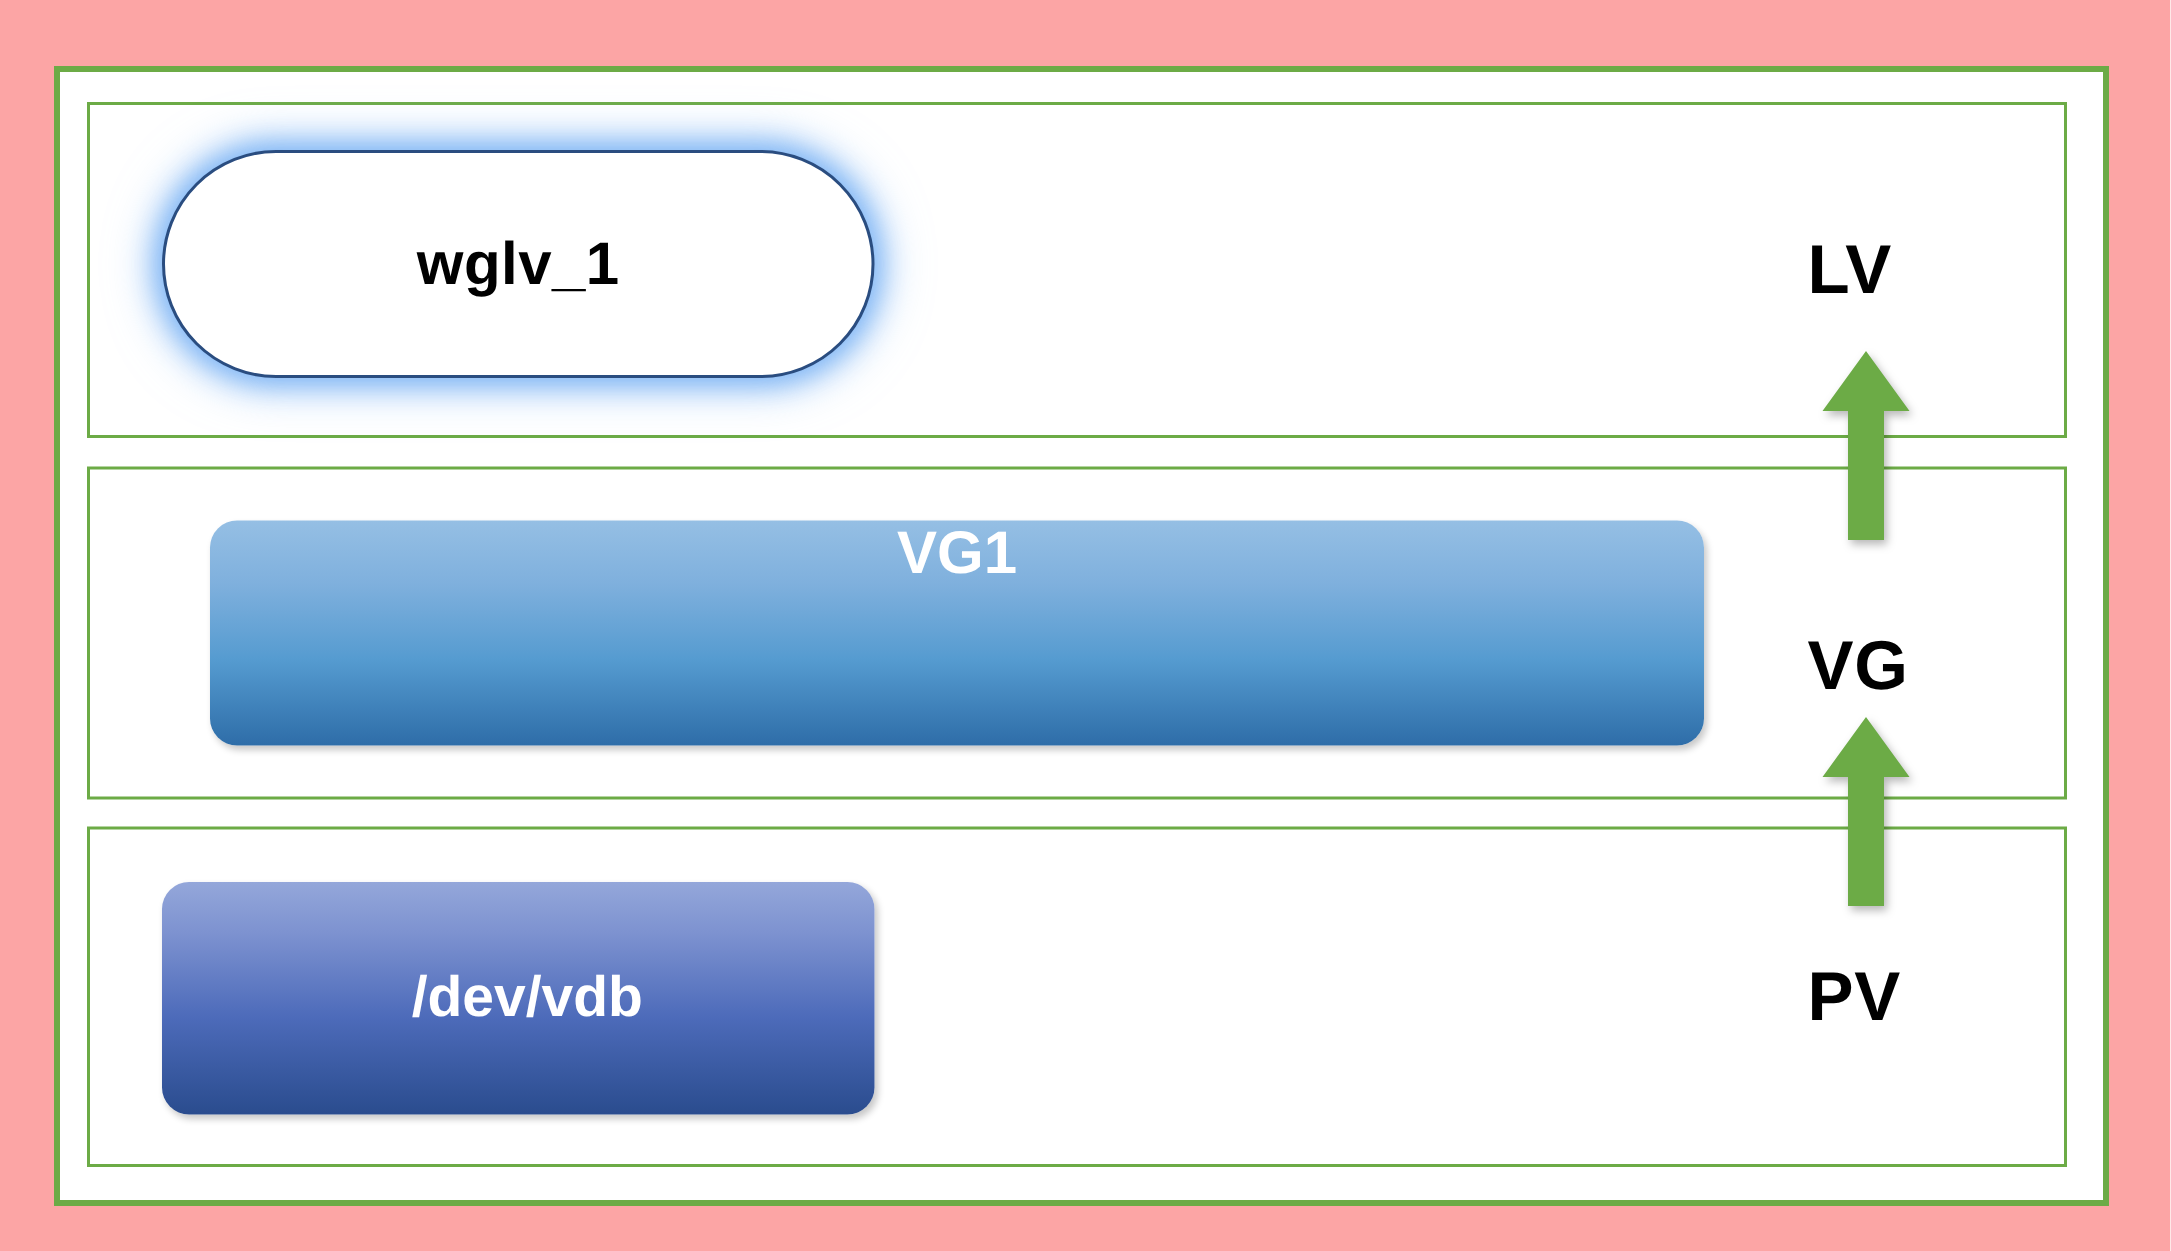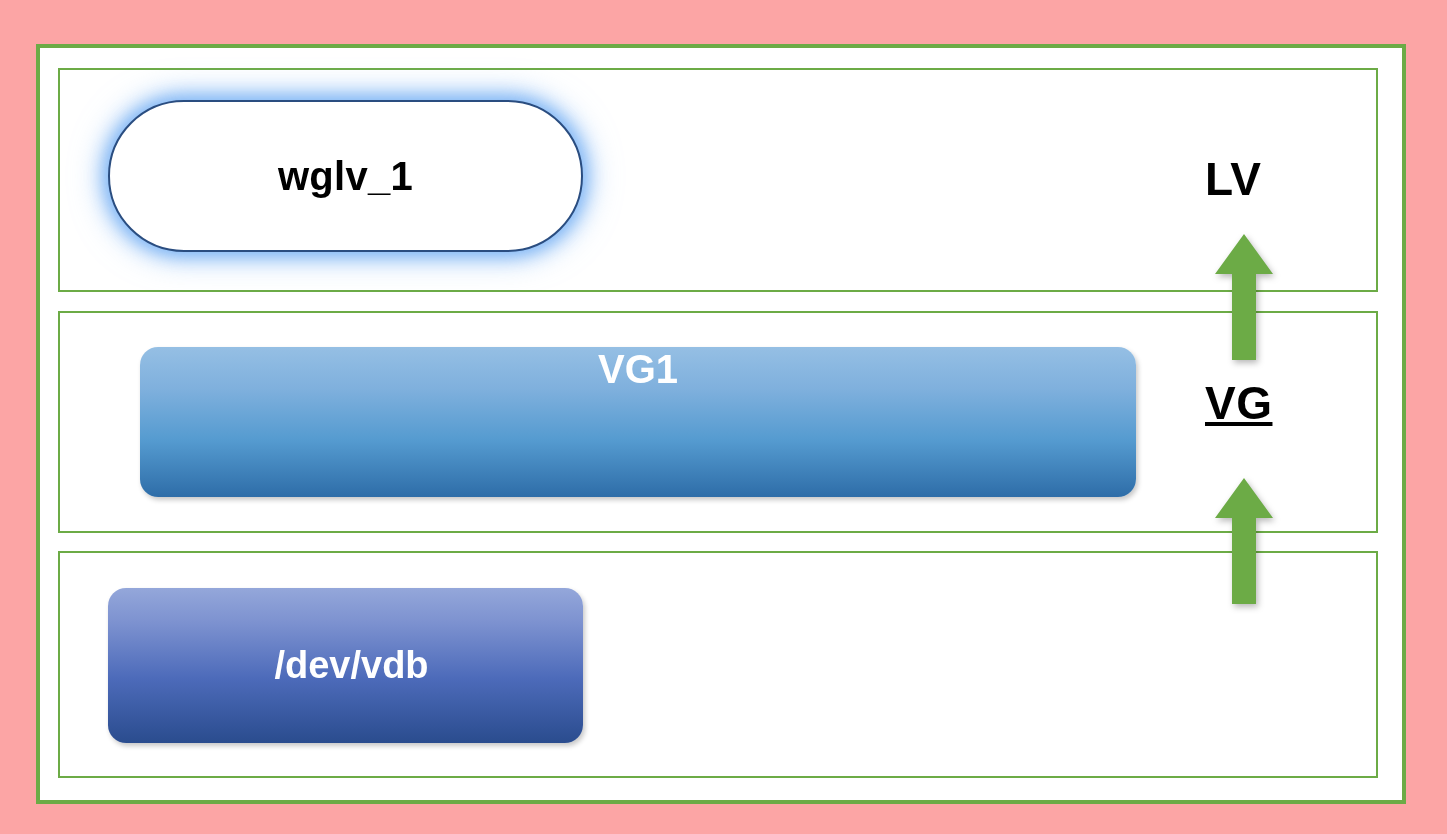--- a/index.html
+++ b/index.html
@@ -114,21 +114,21 @@
     position: absolute;
     left: 1205px;
     width: 110px;
     text-align: left;
     font-size: 46px;
     font-weight: 700;
     color: #000000;
     letter-spacing: 0.5px;
   }
   .caption-lv { top: 152px; }
-  .caption-vg { top: 376px; text-decoration: underline; }
+  .caption-vg { top: 416px; }
   .caption-pv { top: 637px; }
 
   
   .up-arrow {
     position: absolute;
     width: 62px;
     height: 130px;
     filter: drop-shadow(2px 3px 3px rgba(0,0,0,0.28));
   }
   .arrow-lv-vg { left: 1213px; top: 232px; }
@@ -159,20 +159,21 @@
 
   <div class="pv-box pv-box-1">
     <span class="pv-box-text">/dev/vdb</span>
   </div>
 
 
   <div class="layer-caption caption-lv">LV</div>
 
   <div class="layer-caption caption-vg">VG</div>
 
+  <div class="layer-caption caption-pv">PV</div>
 
   <div class="up-arrow arrow-lv-vg">
     <svg viewBox="0 0 62 130" xmlns="http://www.w3.org/2000/svg" aria-hidden="true">
       <polygon points="31,2 60,42 43,42 43,128 19,128 19,42 2,42" fill="#6CAB46"></polygon>
     </svg>
   </div>
 
   <div class="up-arrow arrow-vg-pv">
     <svg viewBox="0 0 62 130" xmlns="http://www.w3.org/2000/svg" aria-hidden="true">
       <polygon points="31,2 60,42 43,42 43,128 19,128 19,42 2,42" fill="#6CAB46"></polygon>

